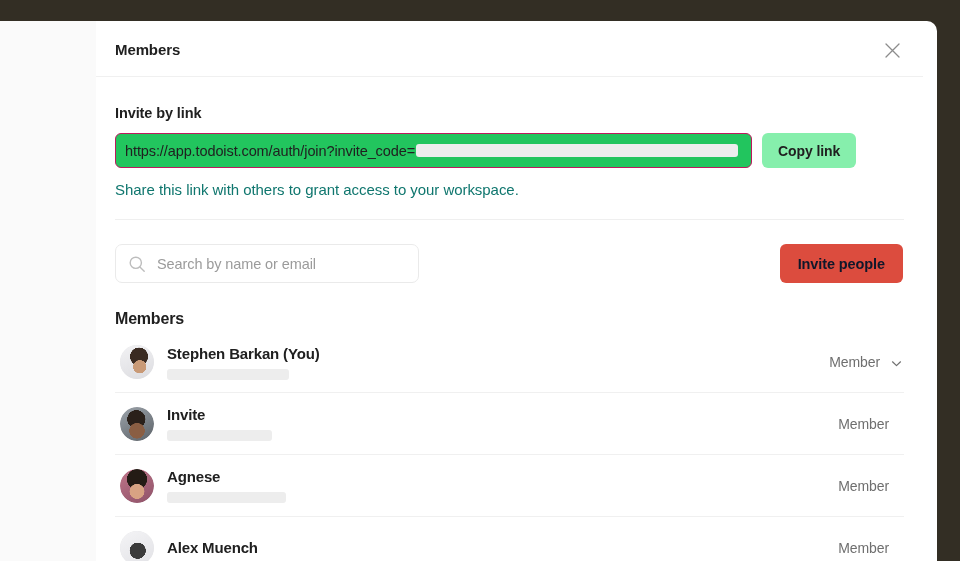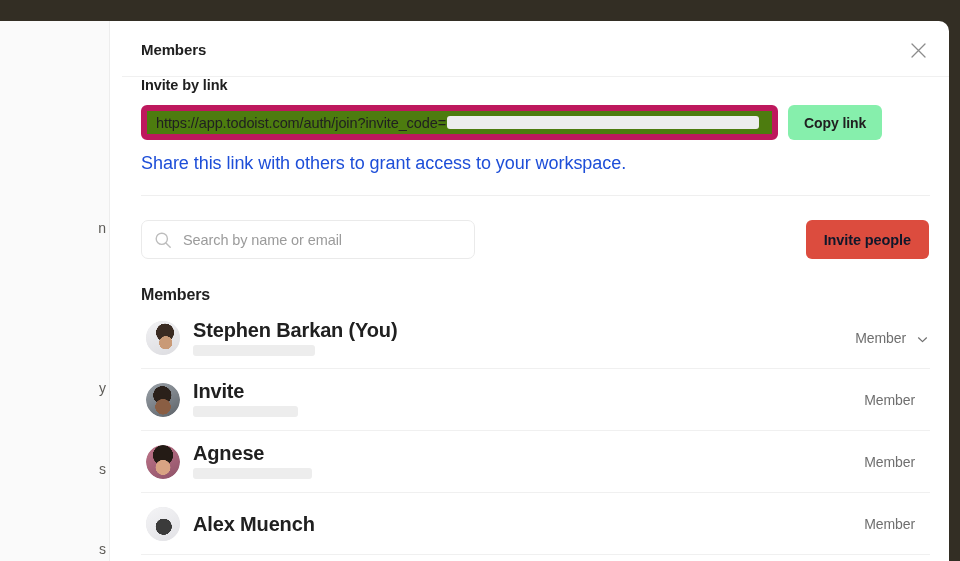--- a/index.html
+++ b/index.html
@@ -61,21 +61,21 @@
     white-space: nowrap;
     overflow: hidden;
     direction: rtl;
     text-align: right;
     width: 104px;
   }
 
   
   .modal {
     position: absolute;
-    left: 122px;
+    left: 96px;
     top: 21px;
     width: 827px;
     height: 540px;
     background: #ffffff;
     border-top-right-radius: 10px;
     overflow: hidden;
     box-sizing: border-box;
   }
 
   .modal-header {
@@ -109,36 +109,37 @@
 
   .modal-body {
     position: relative;
     padding: 0 19px;
   }
 
   .section-label {
     font-size: 14.5px;
     font-weight: bold;
     color: #202020;
+    margin-top: 28px;
     letter-spacing: -0.1px;
   }
 
   .link-row {
     display: flex;
     align-items: center;
     gap: 10px;
     margin-top: 12px;
   }
   .link-input {
     position: relative;
     flex: 0 0 637px;
     height: 35px;
-    border: 6px solid #be185d;
+    border: 1px solid #be185d;
     border-radius: 6px;
-    background: #4d7c0f;
+    background: #22c55e;
     box-sizing: border-box;
     display: flex;
     align-items: center;
     padding: 0 9px;
     overflow: hidden;
   }
   .link-text {
     font-size: 14.5px;
     color: #202020;
     white-space: nowrap;
@@ -162,40 +163,40 @@
     font-weight: bold;
     color: #202020;
     cursor: pointer;
     font-family: "Liberation Sans", sans-serif;
     letter-spacing: -0.1px;
     white-space: nowrap;
   }
 
   .helper-text {
     margin-top: 13px;
-    font-size: 18px;
-    color: #1d4ed8;
+    font-size: 15px;
+    color: #0f766e;
     letter-spacing: -0.05px;
   }
 
   .divider {
     height: 1px;
     background: #EFEFEF;
     margin: 21px 0 0 0;
   }
 
   .search-row {
     display: flex;
     align-items: center;
     justify-content: space-between;
     margin-top: 24px;
   }
   .search-box {
     position: relative;
-    width: 334px;
+    width: 304px;
     height: 39px;
     border: 1px solid #EAEAEA;
     border-radius: 7px;
     background: #fff;
     box-sizing: border-box;
     display: flex;
     align-items: center;
     padding-left: 12px;
   }
   .search-icon {
@@ -290,21 +291,21 @@
       linear-gradient(150deg, #F4F4F6 0%, #E2E2E6 100%);
   }
 
   .member-info {
     display: flex;
     flex-direction: column;
     justify-content: center;
     flex: 1 1 auto;
   }
   .member-name {
-    font-size: 20px;
+    font-size: 15px;
     font-weight: bold;
     color: #202020;
     letter-spacing: -0.15px;
     line-height: 18px;
   }
   .member-email-redact {
     height: 11px;
     background: #EDEDED;
     border-radius: 3px;
     margin-top: 6px;

